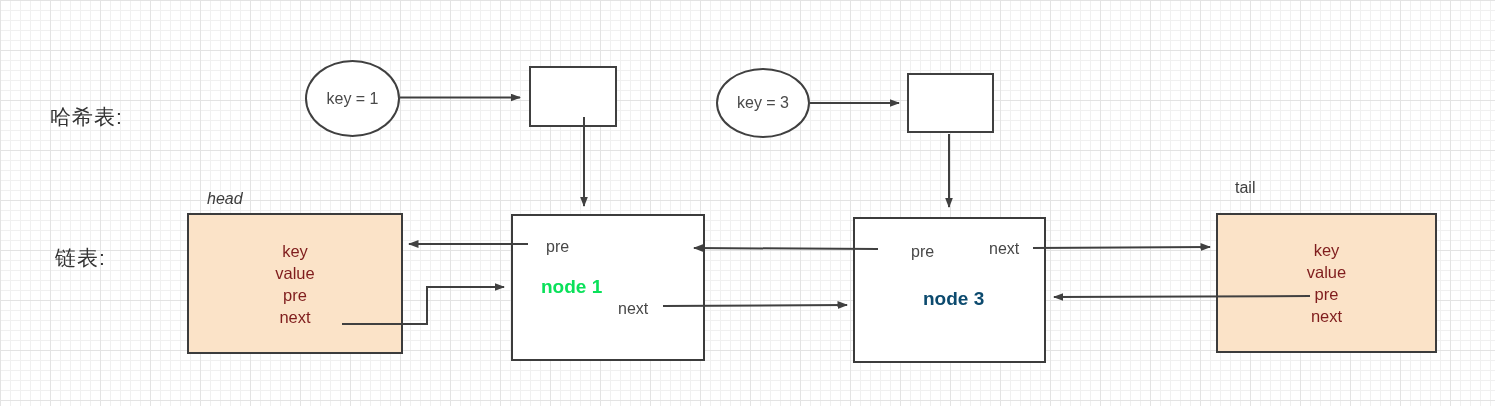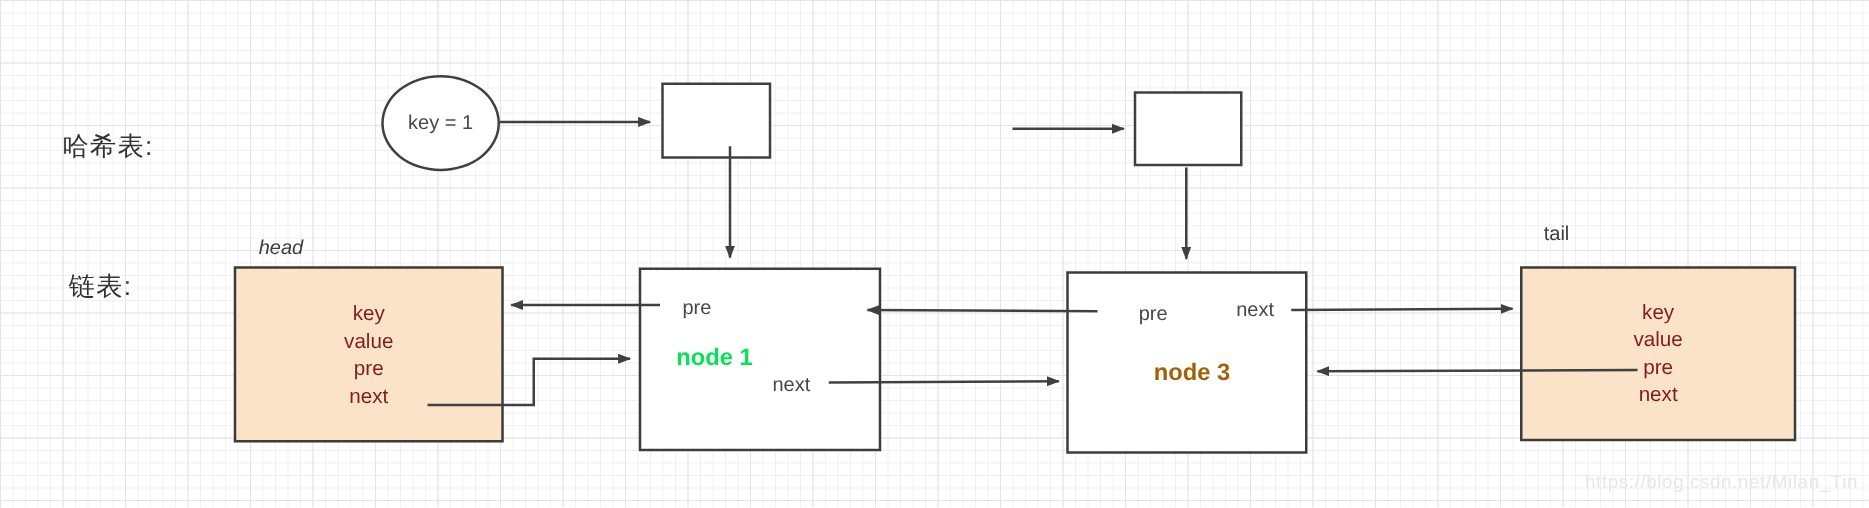--- a/index.html
+++ b/index.html
@@ -33,47 +33,50 @@
   .nodename{font-size:19px;font-weight:bold;}
   #watermark{font-size:15px;color:#e7e7e7;letter-spacing:0.5px;}
   svg.wires{position:absolute;left:0;top:0;pointer-events:none;}
 </style>
 </head>
 <body>
 
 <div id="canvas">
 
   <div class="abs section-label" style="left:50px;top:103px;">哈希表:</div>
-  <div class="abs section-label" style="left:55px;top:215px;">链表:</div>
+  <div class="abs section-label" style="left:55px;top:244px;">链表:</div>
 
   <div class="abs ellipse" style="left:305px;top:60px;width:95px;height:77px;">
     <span>key = 1</span>
   </div>
   <div class="abs hashcell" style="left:529px;top:66px;width:88px;height:61px;"></div>
 
+  <div class="abs ellipse" style="left:716px;top:68px;width:94px;height:70px;">
+    <span>key = 3</span>
+  </div>
   <div class="abs hashcell" style="left:907px;top:73px;width:87px;height:60px;"></div>
 
   <div class="abs boxtitle" style="left:207px;top:190px;font-style:italic;">head</div>
   <div class="abs endnode" style="left:187px;top:213px;width:216px;height:141px;background:#fbe3c8;">
     <span>key</span>
     <span>value</span>
     <span>pre</span>
     <span>next</span>
   </div>
 
   <div class="abs bignode" style="left:511px;top:214px;width:194px;height:147px;">
     <span class="abs fieldlabel" style="left:33px;top:22px;">pre</span>
     <span class="abs nodename" style="left: 28px; top: 60px; color: rgb(10, 225, 90);">node 1</span>
     <span class="abs fieldlabel" style="left:105px;top:84px;">next</span>
   </div>
 
   <div class="abs bignode" style="left:853px;top:217px;width:193px;height:146px;">
     <span class="abs fieldlabel" style="left:56px;top:24px;">pre</span>
     <span class="abs fieldlabel" style="left:134px;top:21px;">next</span>
-    <span class="abs nodename" style="left: 68px; top: 69px; color: #a16207;">node 3</span>
+    <span class="abs nodename" style="left: 68px; top: 69px; color: #0c4a6e;">node 3</span>
   </div>
 
   <div class="abs boxtitle" style="left:1235px;top:179px;text-align:center;">tail</div>
   <div class="abs endnode" style="left:1216px;top:213px;width:221px;height:140px;background:#fbe3c8;">
     <span>key</span>
     <span>value</span>
     <span>pre</span>
     <span>next</span>
   </div>
 
@@ -90,15 +93,14 @@
       <path d="M949,134 L949,207" marker-end="url(#arw)"></path>
       <path d="M528,244 L409,244" marker-end="url(#arw)"></path>
       <path d="M342,324 L427,324 L427,287 L504,287" marker-end="url(#arw)"></path>
       <path d="M878,249 L694,248" marker-end="url(#arw)"></path>
       <path d="M663,306 L847,305" marker-end="url(#arw)"></path>
       <path d="M1033,248 L1210,247" marker-end="url(#arw)"></path>
       <path d="M1310,296 L1054,297" marker-end="url(#arw)"></path>
     </g>
   </svg>
 
-  <div id="watermark" class="abs" style="left:1268px;top:377px;">https://blog.csdn.net/Milan_Tin</div>
 
 </div>
 
 </body></html>

